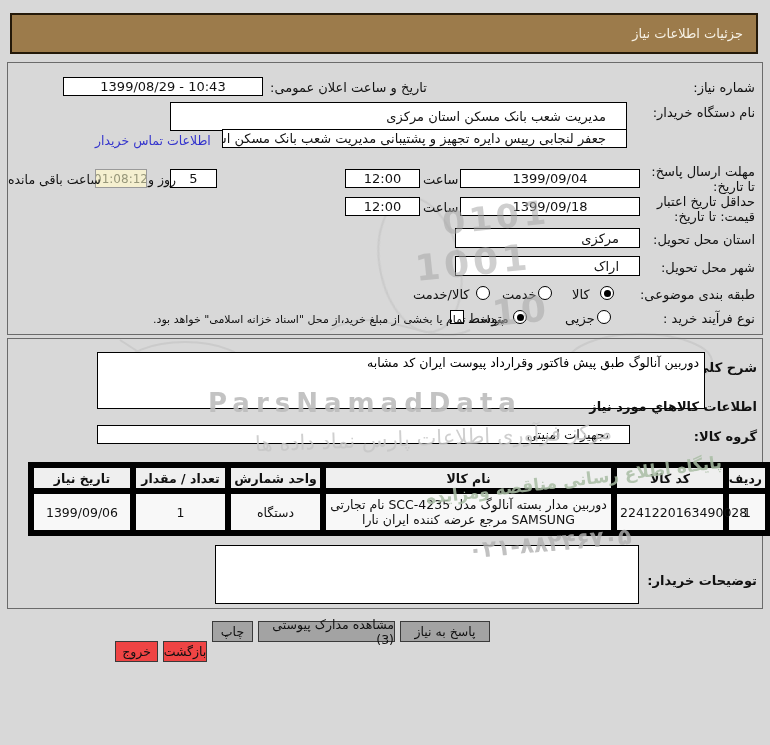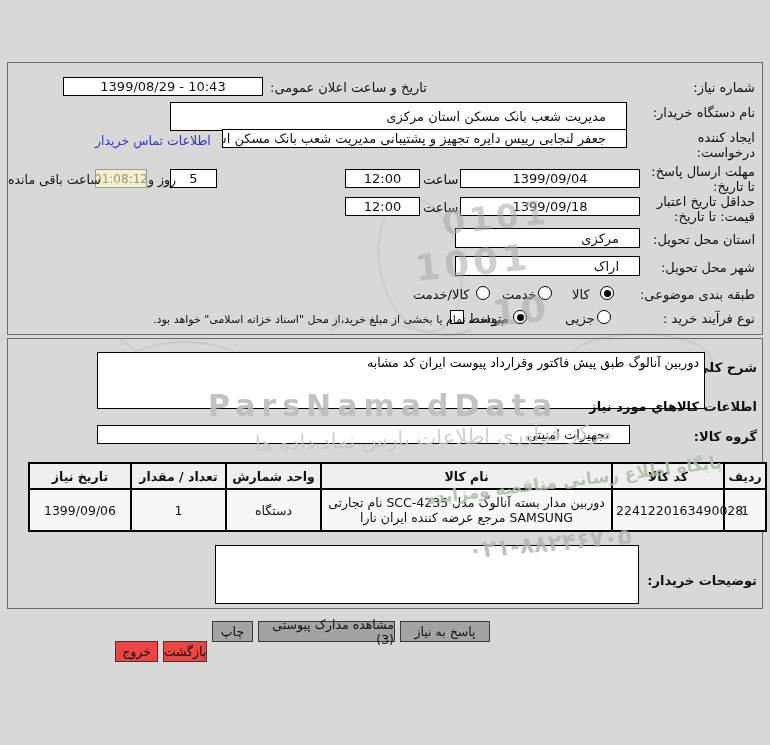--- a/index.html
+++ b/index.html
@@ -22,31 +22,31 @@
   .timer{background:#f5f0d0;border:1px solid #9a9a9a;color:#97977a;font-size:12px;}
   .link{position:absolute;color:#3434cd;font-size:12.5px;white-space:nowrap;z-index:2;cursor:pointer;}
   
   .radio{position:absolute;width:12px;height:12px;border:1.5px solid #000;border-radius:50%;background:#fff;z-index:2;box-sizing:content-box;}
   .radio.sel::after{content:"";display:block;width:7px;height:7px;margin:2.5px;background:#000;border-radius:50%;}
   .chk{position:absolute;width:12px;height:12px;border:1.5px solid #000;background:#fff;z-index:2;}
   
   .tarea{position:absolute;background:#fff;border:1px solid #000;box-sizing:border-box;z-index:2;font-size:12.5px;padding:2px 5px;overflow:hidden;}
   
   table.goods{position:absolute;left:28px;top:462px;width:737px;border-collapse:collapse;z-index:2;table-layout:fixed;}
-  table.goods th,table.goods td{border:2px solid #000000;font-size:12.5px;color:#111;text-align:center;vertical-align:middle;padding:1px 3px;box-sizing:border-box;}
+  table.goods th,table.goods td{border:6px solid #000000;font-size:12.5px;color:#111;text-align:center;vertical-align:middle;padding:1px 3px;box-sizing:border-box;}
   table.goods th{background:#efefef;height:26px;font-weight:bold;}
   table.goods td{background:#f8f8f8;height:42px;}
   td.name{font-size:11.5px;line-height:15px;}
   
   .btn{position:absolute;top:621px;height:21px;border:1px solid #3a3a3a;font-size:12.5px;color:#111;display:flex;align-items:center;justify-content:center;box-sizing:border-box;z-index:2;cursor:pointer;}
   .btn.green{background:#a3a3a3;}
   .btn.pink{background:#ef4444;margin-top:20px;}
   
   .wm{position:absolute;z-index:3;pointer-events:none;white-space:nowrap;}
-  .wm-brand{left:208px;top:388px;font-size:30px;font-weight:bold;color:#bdbdbd;letter-spacing:6px;direction:ltr;opacity:.9;}
+  .wm-brand{left:208px;top:388px;font-size:26px;font-weight:bold;color:#bdbdbd;letter-spacing:6px;direction:ltr;opacity:.9;}
   .wm-digit{font-weight:bold;color:#a8a8a8;opacity:.55;direction:ltr;transform:rotate(-6deg);}
   .wm-callig{left:255px;top:426px;font-size:21px;color:#c7c7c7;opacity:.85;transform:rotate(-2deg);letter-spacing:1px;}
   .wm-sage{left:425px;top:470px;font-size:17px;font-weight:bold;color:#a9bda4;opacity:.85;transform:rotate(-7deg);letter-spacing:2px;}
   .wm-phone{left:468px;top:530px;font-size:23px;font-weight:bold;color:#b2b2b2;opacity:.8;transform:rotate(-5deg);direction:ltr;}
   .wm-svg{left:0;top:0;width:770px;height:745px;z-index:0;}
 </style>
 </head>
 <body>
 
 <div id="page">
@@ -54,31 +54,33 @@
   <svg class="abs wm-svg" viewBox="0 0 770 745">
     <g fill="none" stroke="#c4c4c4" stroke-width="2" opacity="0.65">
       <ellipse cx="420" cy="265" rx="40" ry="68" transform="rotate(-12 420 265)"></ellipse>
       <ellipse cx="185" cy="368" rx="62" ry="26"></ellipse>
       <ellipse cx="640" cy="362" rx="72" ry="28"></ellipse>
       <path d="M330 330 C 380 300, 430 350, 470 330"></path>
       <path d="M120 340 C 200 395, 320 420, 430 400"></path>
     </g>
   </svg>
 
+  <div class="hdrbar">
+    <span class="t">جزئیات اطلاعات نیاز</span>
+  </div>
 
   <div class="gbox" style="left:7px;top:62px;width:754px;height:271px;"></div>
 
   <span class="lbl" style="right:15px;top:80px;">شماره نیاز:</span>
   <span class="lbl" style="left:270px;top:80px;">تاریخ و ساعت اعلان عمومی:</span>
   <div class="ibox cen" style="left:63px;top:77px;width:200px;height:19px;">1399/08/29 - 10:43</div>
 
   <span class="lbl" style="right:15px;top:105px;">نام دستگاه خریدار:</span>
   <div class="ibox rt" style="left:170px;top:102px;width:457px;height:29px;">مدیریت شعب بانک مسکن استان مرکزی</div>
 
-  <span class="lbl lblw" style="right:15px;top:130px;width:82px;">ایجاد کننده درخواست:</span>
   <div class="ibox rt" style="left:222px;top:129px;width:405px;height:19px;">جعفر لنجابی رییس دایره تجهیز و پشتیبانی مدیریت شعب بانک مسکن استان م</div>
   <span class="link" style="left:95px;top:133px;">اطلاعات تماس خریدار</span>
 
   <span class="lbl lblw" style="right:15px;top:164px;width:108px;">مهلت ارسال پاسخ: تا تاریخ:</span>
   <div class="ibox cen" style="left:460px;top:169px;width:180px;height:19px;">1399/09/04</div>
   <span class="lbl" style="left:423px;top:172px;">ساعت</span>
   <div class="ibox cen" style="left:345px;top:169px;width:75px;height:19px;">12:00</div>
   <div class="ibox cen" style="left:170px;top:169px;width:47px;height:19px;">5</div>
   <span class="lbl" style="left:148px;top:172px;font-size:12.5px;">روز و</span>
   <div class="ibox cen timer" style="left:95px;top:169px;width:52px;height:19px;">01:08:12</div>

